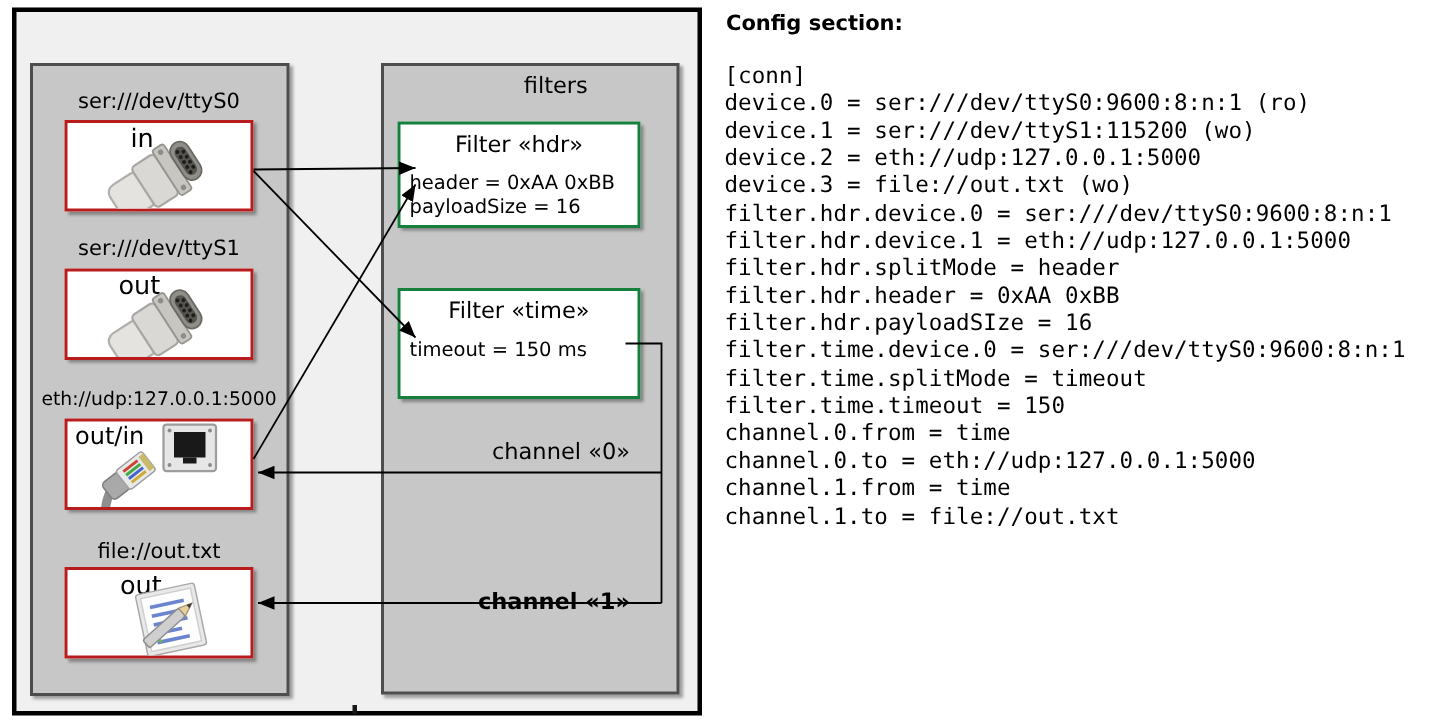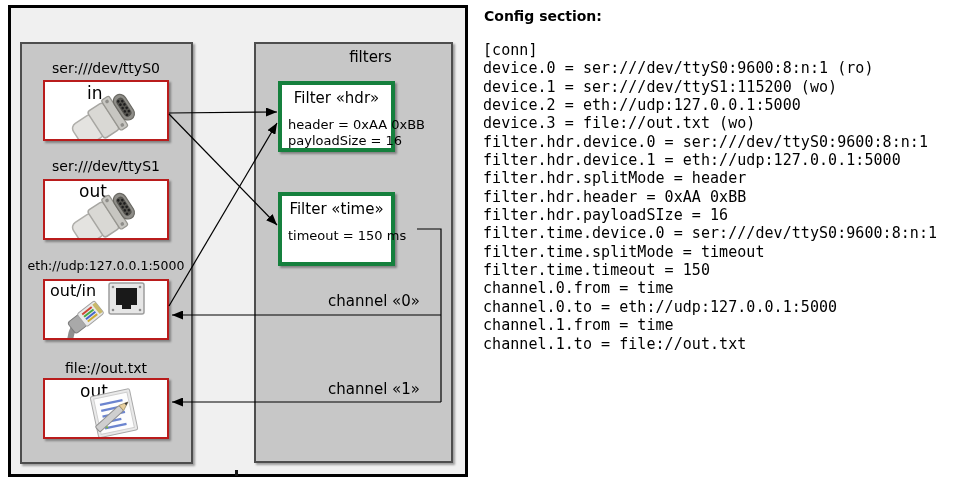--- a/index.html
+++ b/index.html
@@ -41,36 +41,36 @@
     box-shadow:2px 2px 2px rgba(0,0,0,0.35); box-sizing:border-box; z-index:2;
   }
   .dev-dir { position:absolute; font-size:17px; line-height:1.1; white-space:nowrap; }
   .dir-1 { left:42px; top:2px; }
   .dir-2 { left:34px; top:1px; }
   .dir-3 { left:5px;  top:1px; font-size:16px; }
   .dir-4 { left:35px; top:2px; }
   .dev-icon { position:absolute; left:0; top:0; width:122px; height:57px; }
   
   .filter-box {
-    position:absolute; left:278px; width:117px;
-    background:var(--box-fill,#ffffff); border:4px solid #15803d;
+    position:absolute; left:265px; width:162px;
+    background:var(--box-fill,#ffffff); border:2px solid #15803d;
     box-shadow:2px 2px 2px rgba(0,0,0,0.35); box-sizing:border-box; z-index:2;
   }
   .filter-hdr  { top:81px;  height:71px; }
   .filter-time { top:192px; height:74px; }
   .filter-title { text-align:center; font-size:15px; margin-top:4px; white-space:nowrap; }
   .filter-attrs { font-size:13px; line-height:16px; margin:10px 0 0 6px; }
   .filter-attrs div { white-space:nowrap; }
   
   .channel-label {
     position:absolute; left:300px; width:120px; text-align:right;
     font-size:15px; z-index:2; white-space:nowrap;
   }
   .channel-0 { top:292px; }
-  .channel-1 { top:380px; }
+  .channel-1 { top:392px;font-weight:bold; }
   
   .wires { position:absolute; left:0; top:0; width:480px; height:484px; z-index:3; pointer-events:none; }
   .port-tick { position:absolute; left:235px; top:470px; width:3px; height:6px; background:#161616; z-index:4; }
   
   .config-heading {
     position:absolute; left:484px; top:8px;
     font-family:"DejaVu Sans", sans-serif; font-size:14px; font-weight:bold; white-space:nowrap;
   }
   .config-lines {
     position:absolute; left:483px; top:41px;

